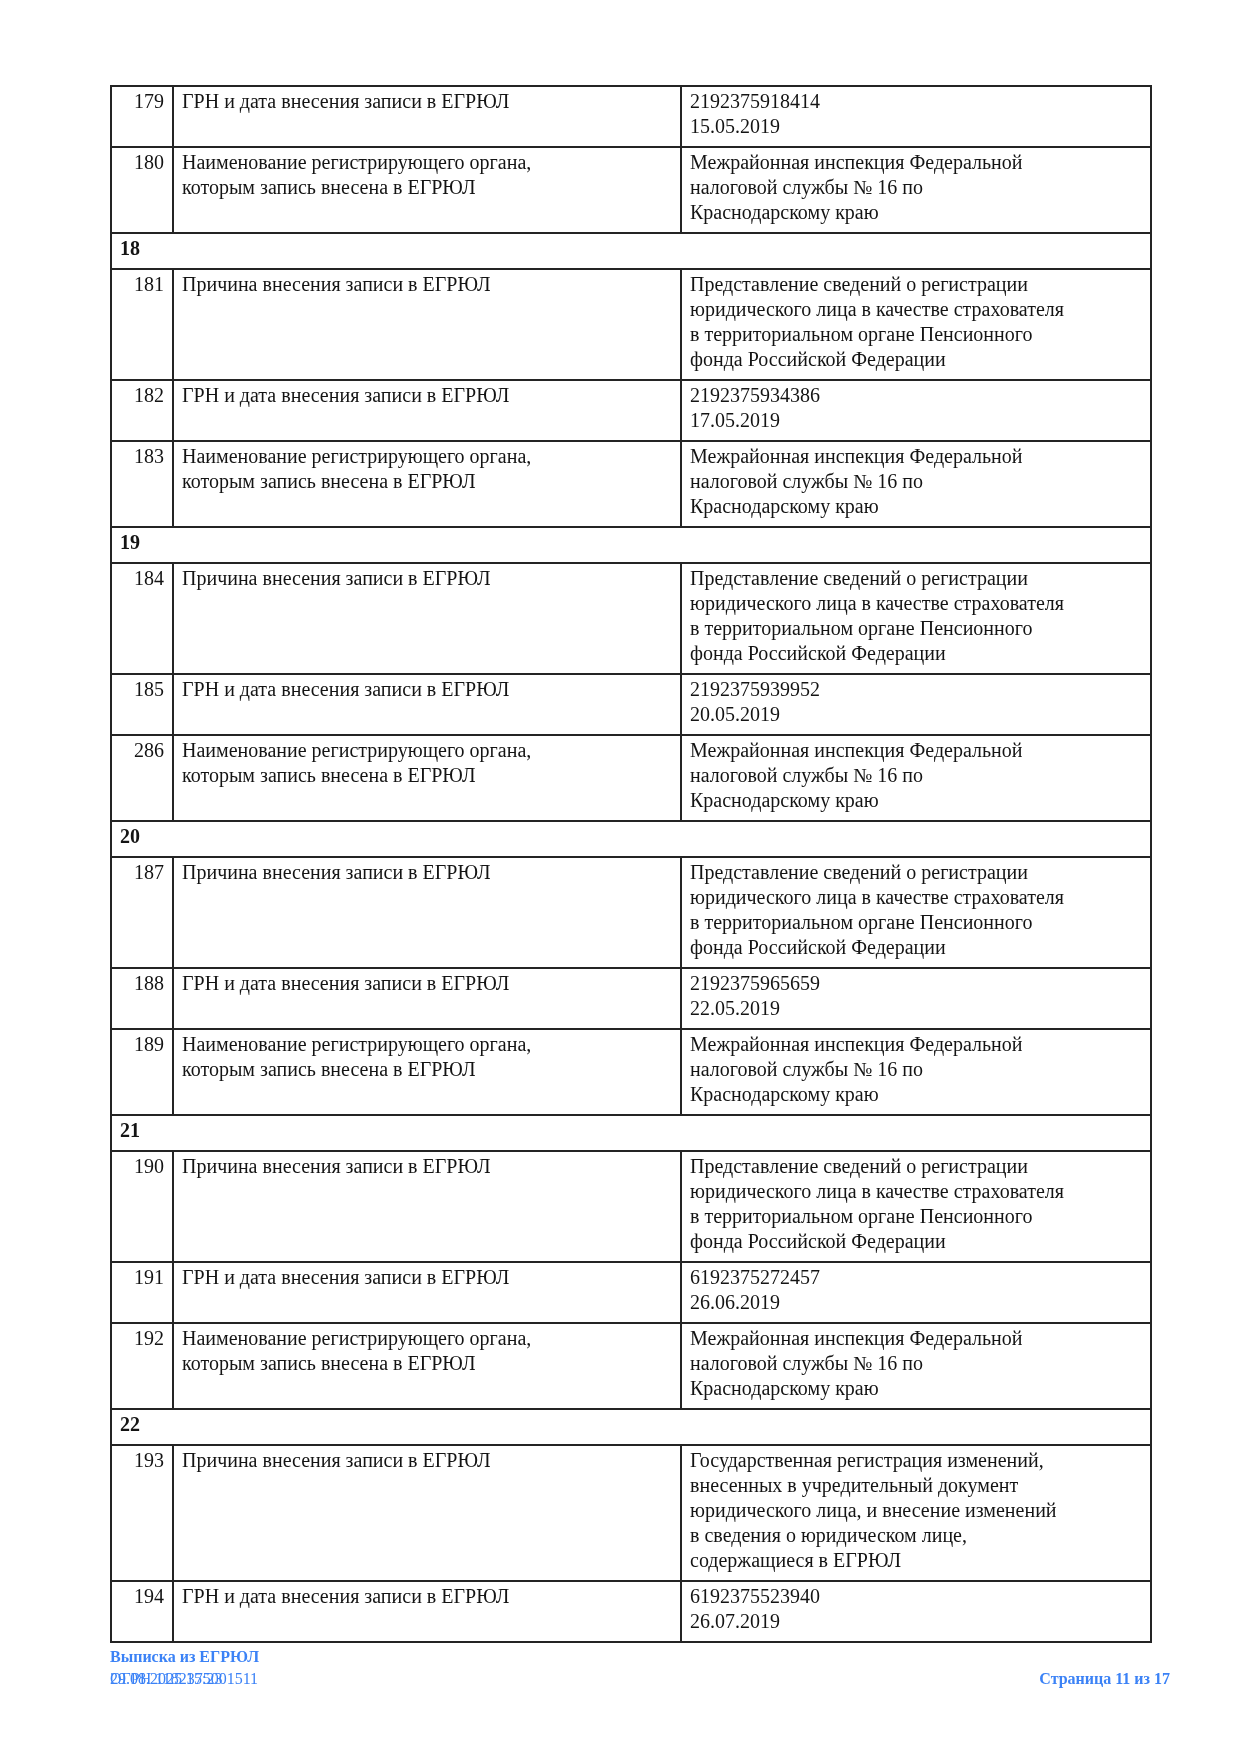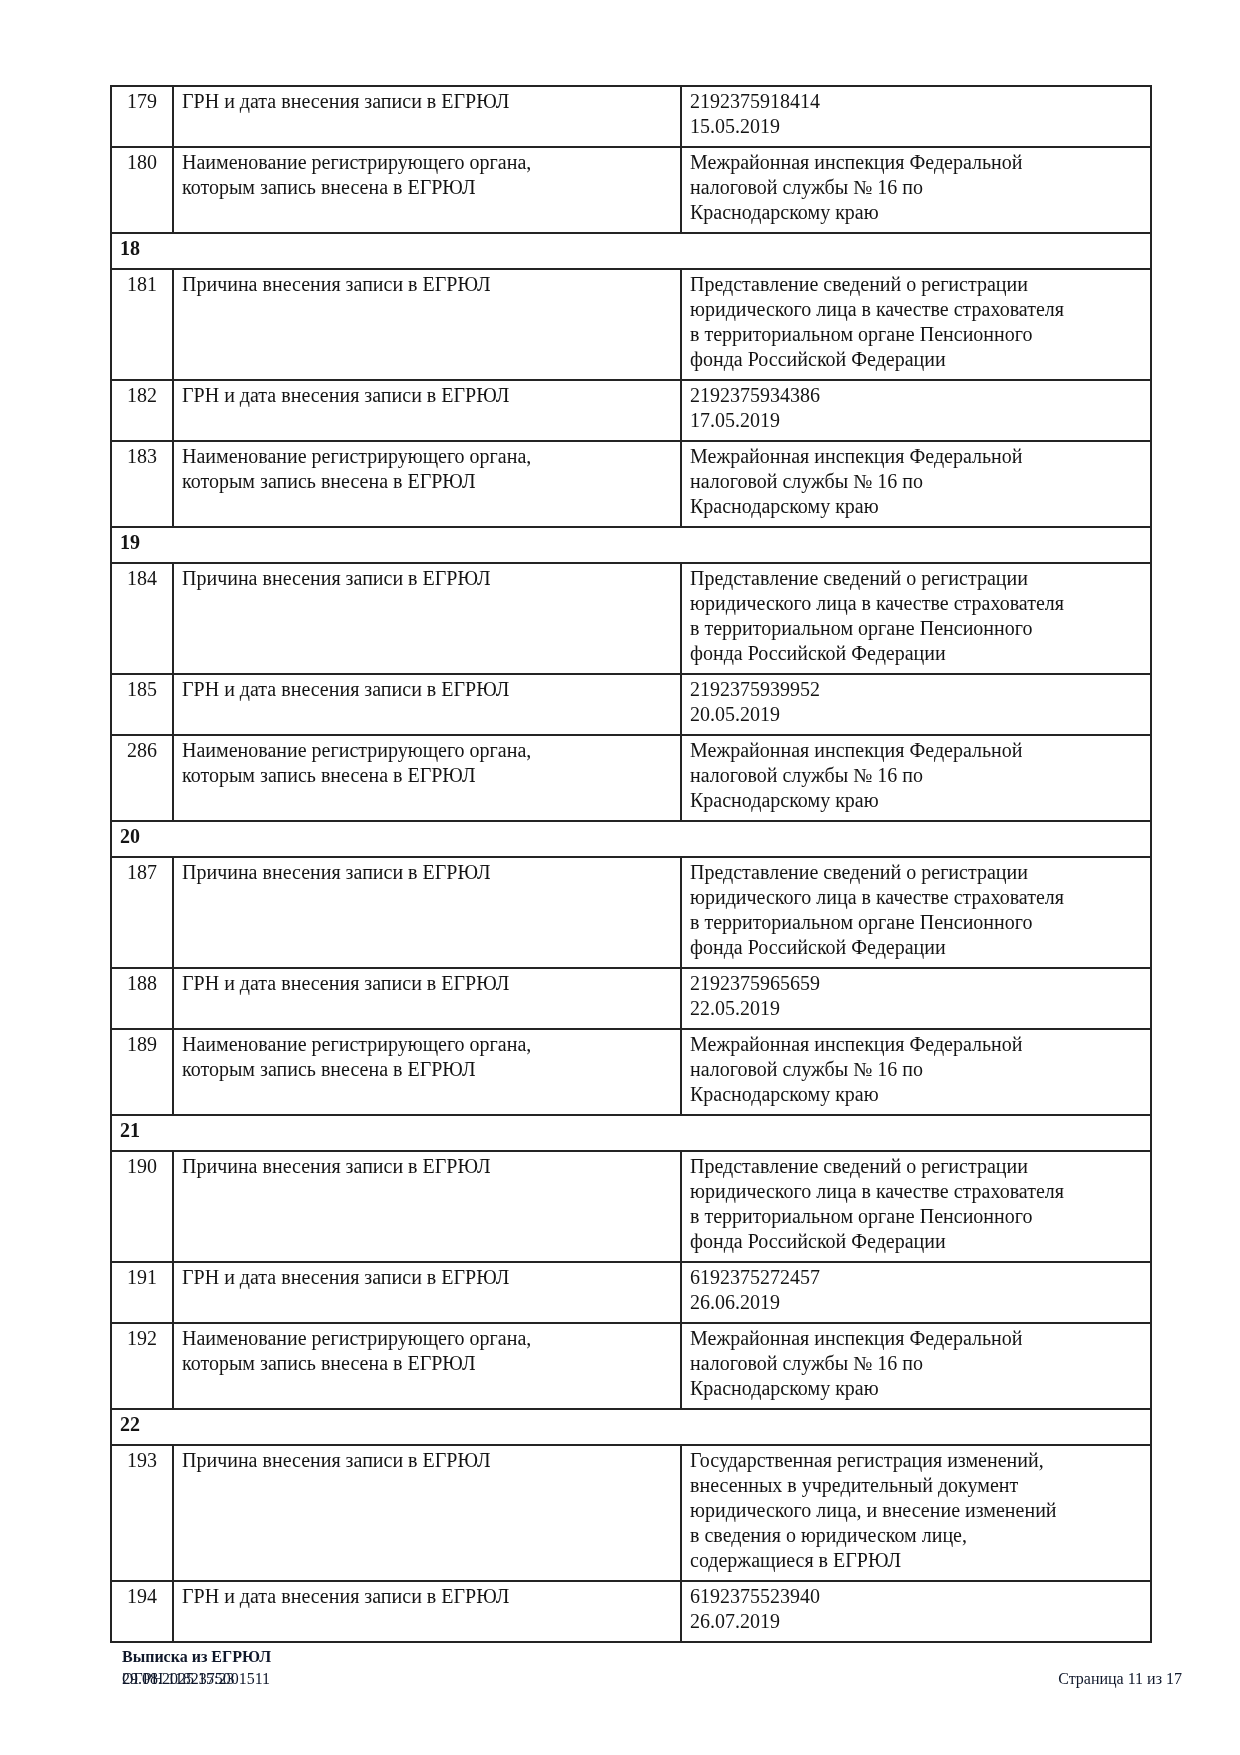--- a/index.html
+++ b/index.html
@@ -27,53 +27,53 @@
   table.doc-table td {
     border: 2px solid #242424;
     vertical-align: top;
     font-size: 20px;
     line-height: 25px;
     padding: 2px 8px 7px 8px;
     color: #141414;
     word-wrap: break-word;
   }
   td.num-cell {
-    text-align: center;
+    text-align: right;
     padding-left: 2px;
     padding-right: 2px;
   }
   td.section-cell {
     text-align: left;
     font-weight: bold;
     padding: 2px 0 3px 0;
     border-top-width: 3px;
   }
   .footer {
     position: absolute;
     left: 110px;
     top: 1646px;
     width: 1060px;
     font-size: 16px;
     line-height: 22px;
-    color: #0f172a;
-    margin-left: 12px;
+    color: #3b82f6;
   }
   .footer-title { font-weight: bold; }
   .footer-center {
     position: absolute;
     left: 0;
     right: 0;
     top: 22px;
     text-align: left;
   }
   .footer-right {
     position: absolute;
     right: 0;
     top: 22px;
     text-align: right;
+    font-weight: bold;
   }
 </style>
 </head>
 <body>
 
 <div class="page">
 
   <table class="doc-table">
     <colgroup>
       <col style="width:62px">

